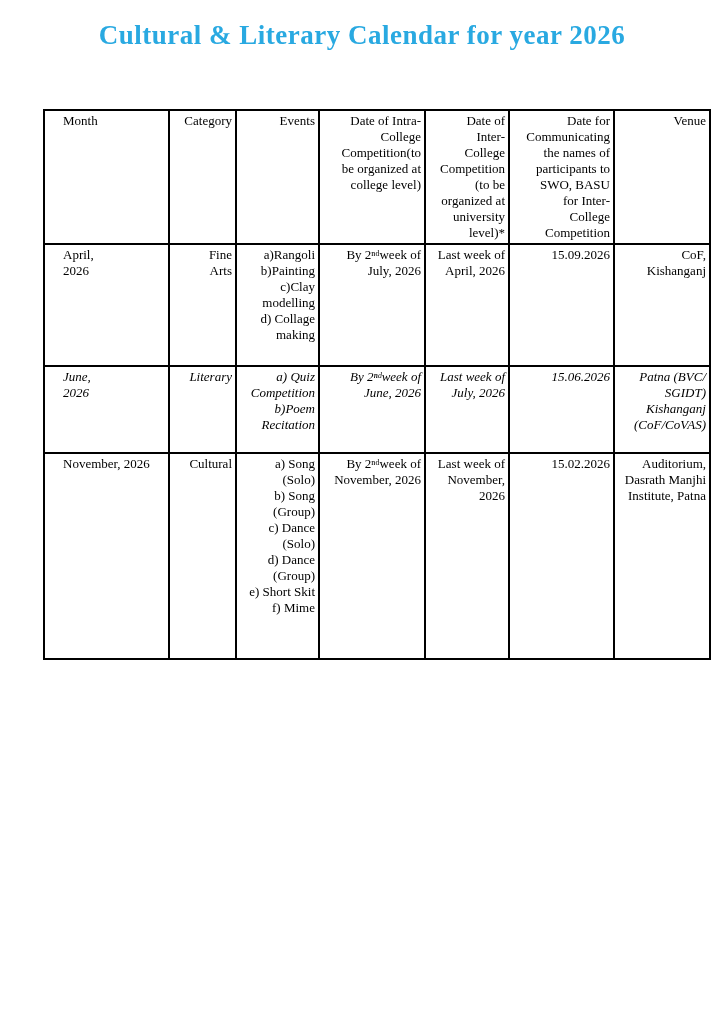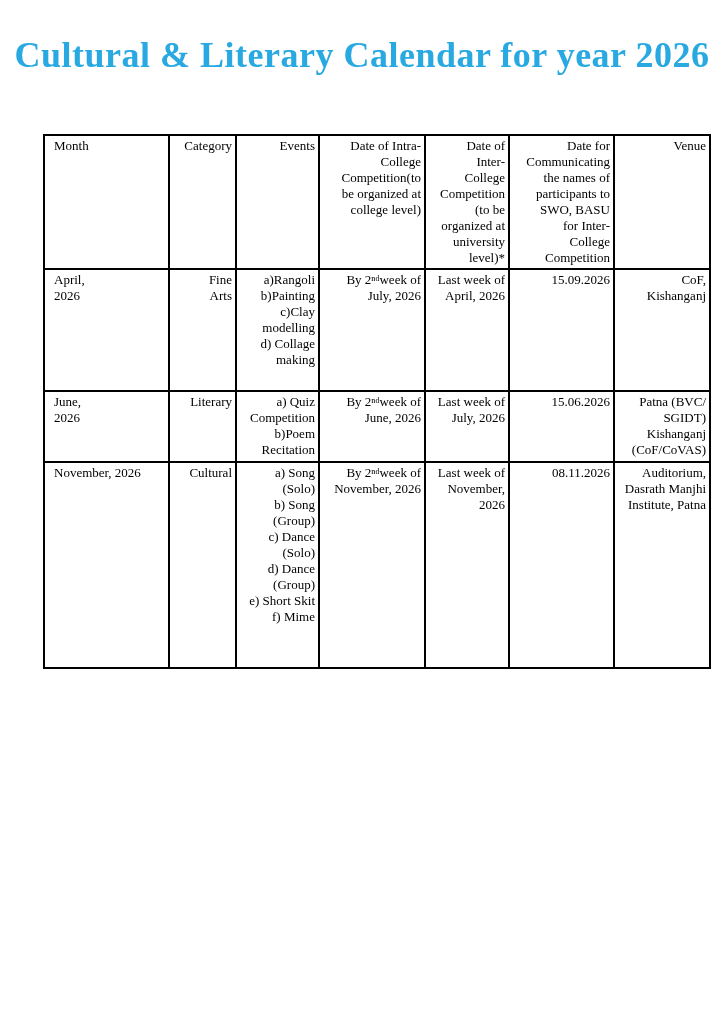--- a/index.html
+++ b/index.html
@@ -11,23 +11,23 @@
     position: relative;
     width: 724px;
     height: 1024px;
     background: #ffffff;
     font-family: "Liberation Serif", "DejaVu Serif", "DejaVu Sans", serif;
     color: #000000;
     overflow: hidden;
   }
   .doc-title {
     margin: 0;
-    padding-top: 34px;
+    padding-top: 20px;
     text-align: center;
-    font-size: 36px;
+    font-size: 27px;
     font-weight: bold;
     color: #29A9E1;
     letter-spacing: 0.5px;
   }
   table.calendar {
     border-collapse: collapse;
     table-layout: fixed;
     width: 666px;
     margin-left: 43px;
     margin-top: 58px;
@@ -38,26 +38,26 @@
     font-size: 13px;
     font-weight: normal;
     line-height: 16px;
     padding: 2px 3px;
     text-align: right;
     white-space: pre-line;
     word-wrap: break-word;
   }
   table.calendar .col-month {
     text-align: left;
-    padding-left: 9px;
+    padding-left: 18px;
   }
   tr.r-head  { height: 134px; }
   tr.r-jan   { height: 50px; }
   tr.r-apr   { height: 122px; }
-  tr.r-jun   { height: 71px; }
+  tr.r-jun   { height: 87px; font-style: italic; }
   tr.r-nov   { height: 206px; }
   tr.r-dec   { height: 58px; }
 </style>
 </head>
 <body>
 
 <div class="page">
 
   <h1 class="doc-title" style="color:#29A9E1">Cultural &amp; Literary Calendar for year 2026</h1>
 
@@ -137,20 +137,20 @@
       <td class="col-month">November, 2026</td>
       <td>Cultural</td>
       <td>a) Song (Solo)
 b) Song (Group)
 c) Dance (Solo)
 d) Dance (Group)
 e) Short Skit
 f) Mime</td>
       <td>By 2ⁿᵈweek of November, 2026</td>
       <td>Last week of November, 2026</td>
-      <td>08.11.2026</td>
+      <td>15.02.2026</td>
       <td>Auditorium, Dasrath Manjhi Institute, Patna</td>
     </tr>
 
   </tbody>
     </table>
 
 </div>
 
 </body></html>

